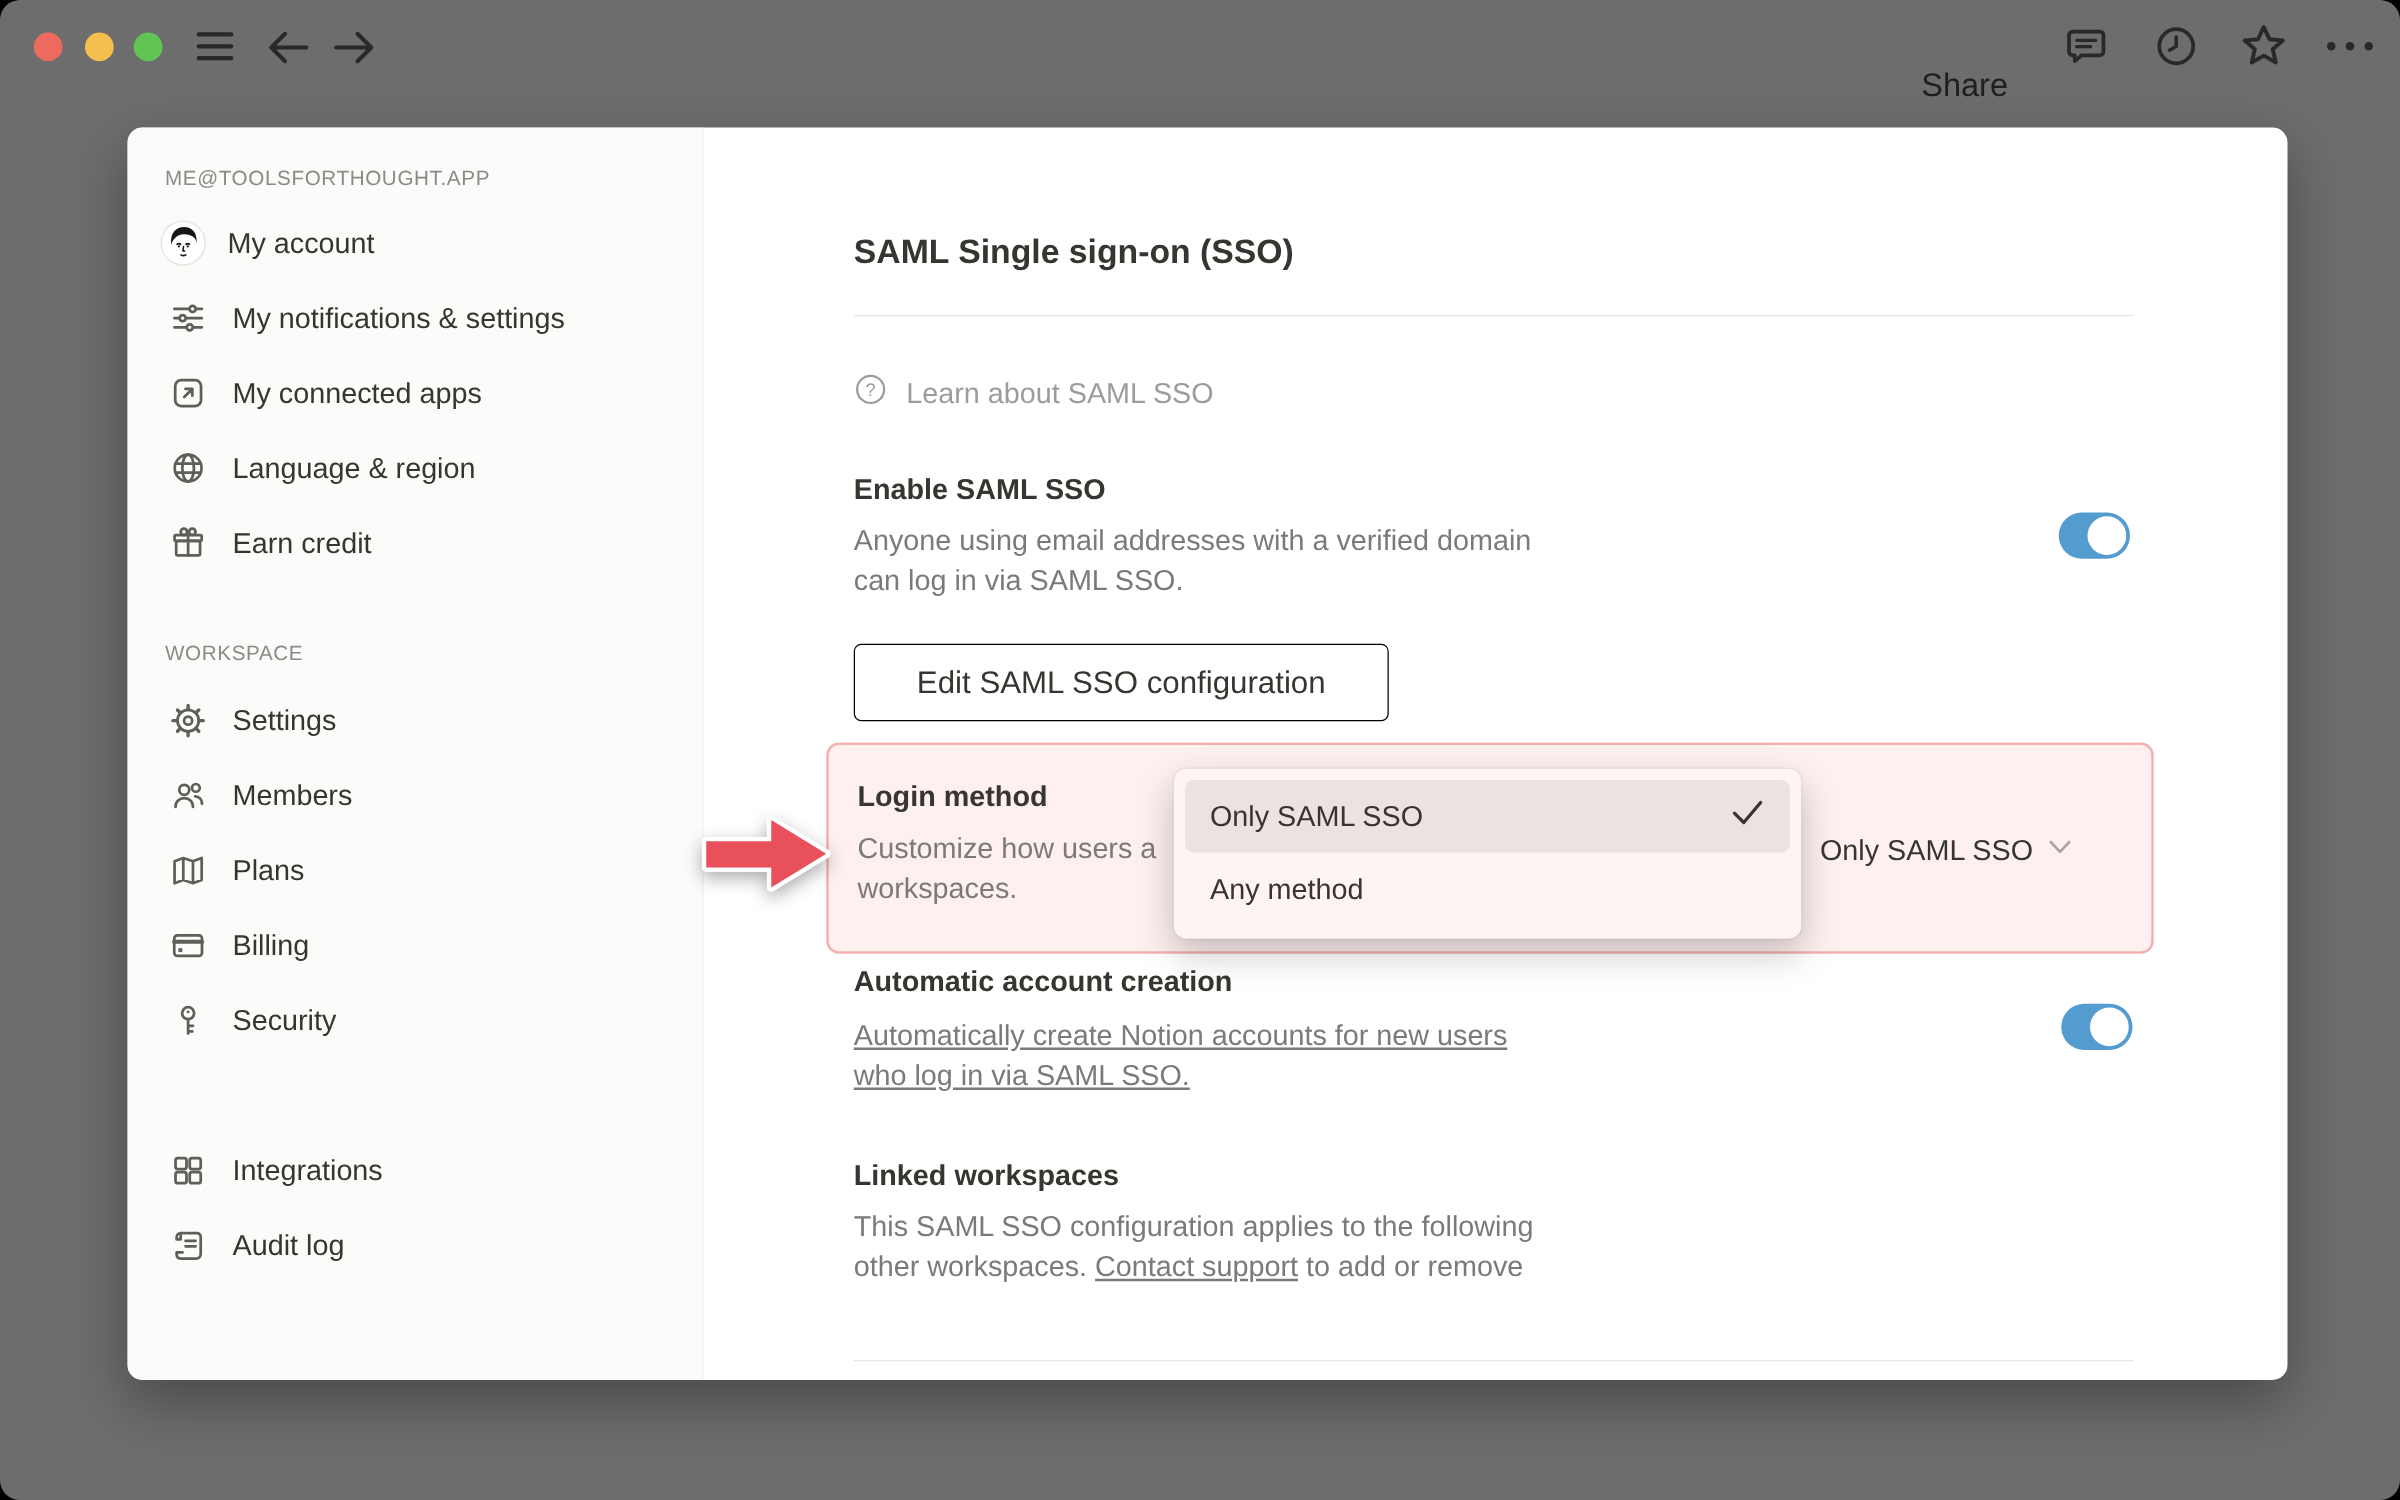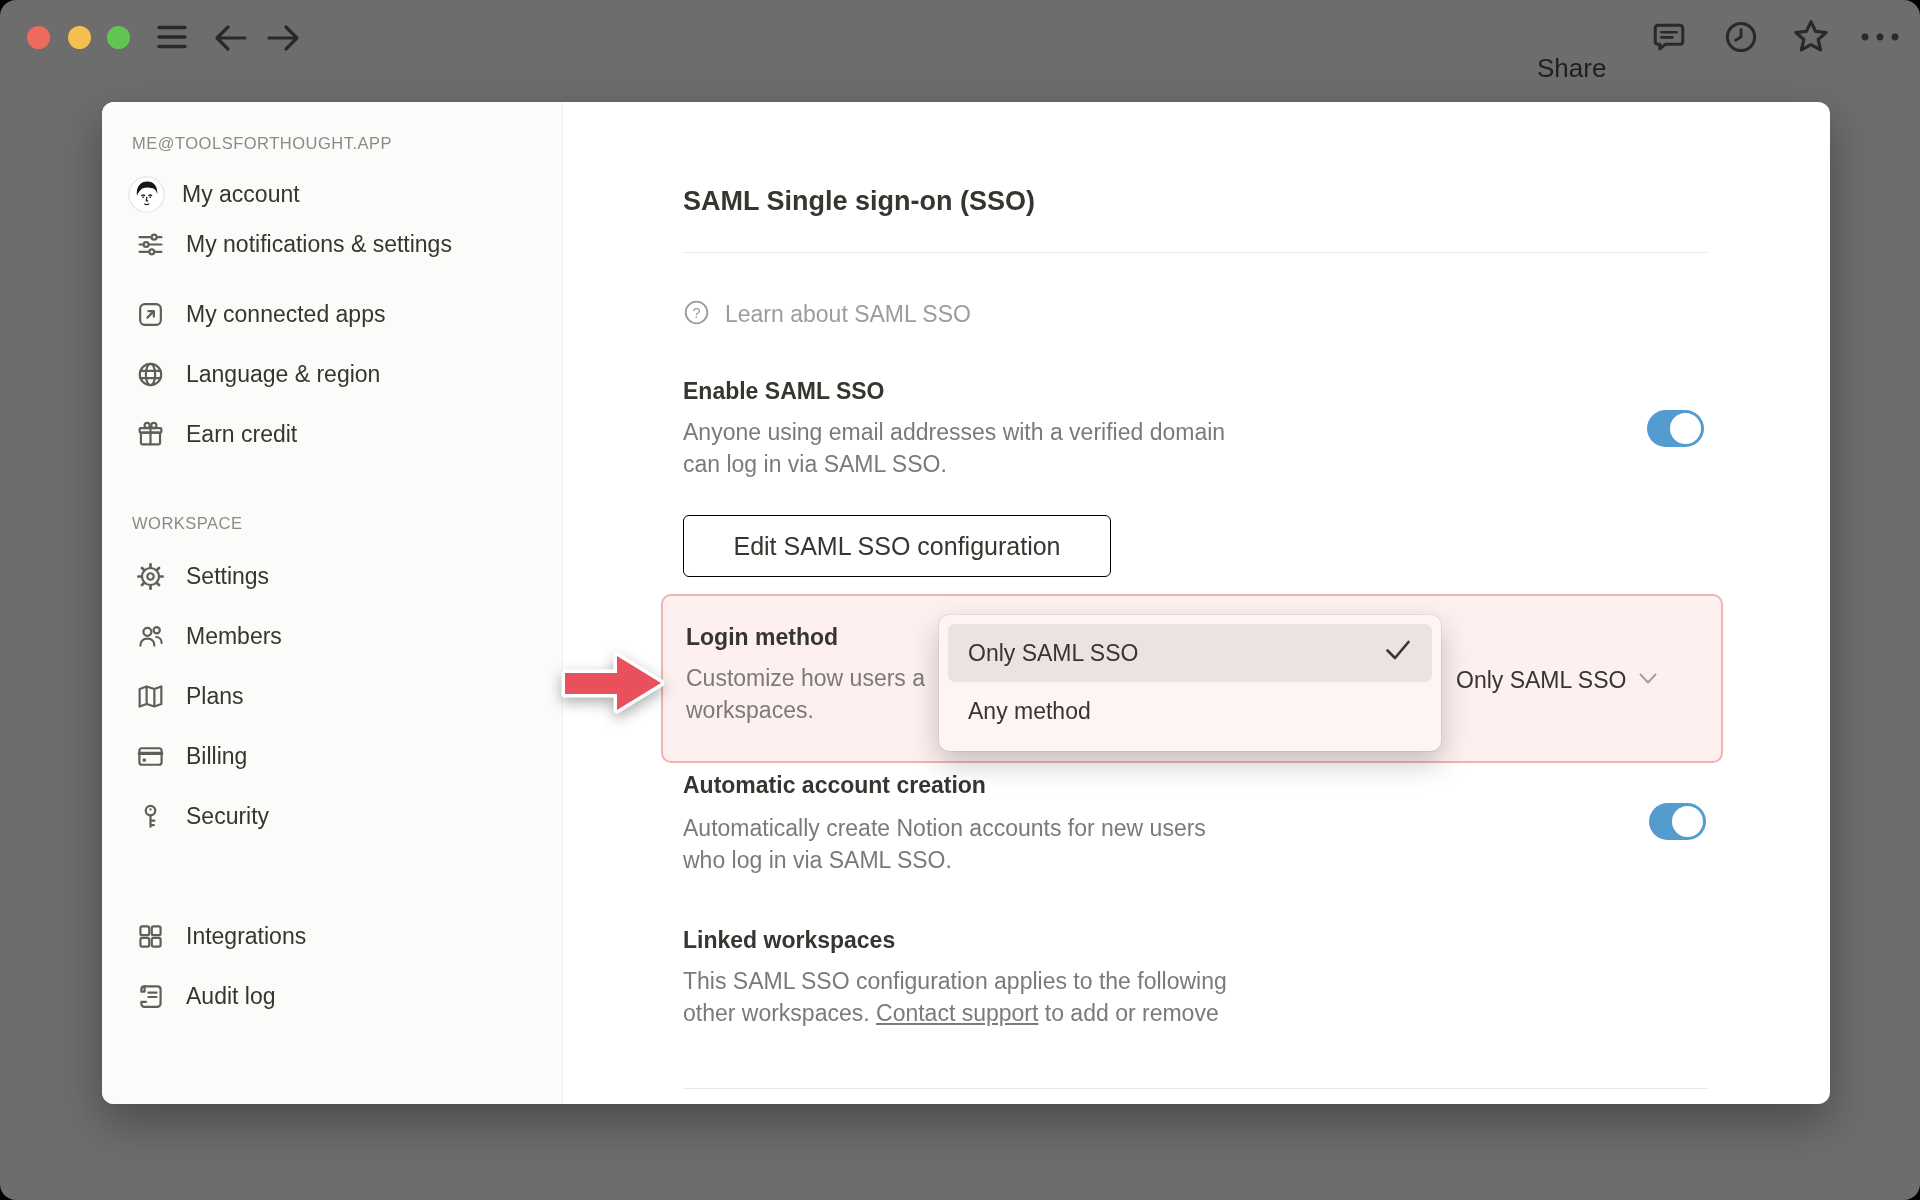--- a/index.html
+++ b/index.html
@@ -116,21 +116,21 @@
             <path d="M5.8 13C5 6.5 8.6 3.6 12.4 3.6c4.4 0 7 3 6.6 8.6-.3-2.6-1.6-3.7-3.1-4.2-3-1-6-.8-7.7 1-1.3 1.3-2.1 2.4-2.4 4z" fill="#161616" stroke="none"></path>
             <path d="M8.9 12.6c.5-.4 1.3-.4 1.8 0M13.5 12.6c.5-.4 1.3-.4 1.8 0" stroke="#161616" stroke-width="0.9" fill="none" stroke-linecap="round"></path>
             <circle cx="9.8" cy="13.7" r="0.55" fill="#161616"></circle>
                 <circle cx="14.4" cy="13.7" r="0.55" fill="#161616"></circle>
             <path d="M12.2 13.8l-.3 2.3h.9M10.9 18.1c.8.5 1.7.5 2.5 0" stroke="#161616" stroke-width="0.8" fill="none" stroke-linecap="round" stroke-linejoin="round"></path>
           </svg>
         </span>
         <span class="slabel">My account</span>
       </div>
 
-      <div class="srow" style="top:112px;">
+      <div class="srow" style="top:122px;">
         <span class="sicon">
           <svg width="31" height="31" viewBox="0 0 24 24">
                 <path d="M3.5 6.3h17M3.5 12h17M3.5 17.7h17"></path>
                 <circle cx="14.8" cy="6.3" r="1.9" fill="#fbfbfa"></circle>
                 <circle cx="8.6" cy="12" r="1.9" fill="#fbfbfa"></circle>
                 <circle cx="13" cy="17.7" r="1.9" fill="#fbfbfa"></circle>
               </svg>
         </span>
         <span class="slabel">My notifications &amp; settings</span>
       </div>
@@ -285,21 +285,21 @@
       <div class="select-ctl">
         <span class="sel-val">Only SAML SSO</span>
         <span>
           <svg width="20" height="13" viewBox="0 0 20 13">
                 <path d="M2.5 2.5l7.5 8 7.5-8" stroke="#a3a29f" stroke-width="2" fill="none" stroke-linecap="round" stroke-linejoin="round"></path>
               </svg>
         </span>
       </div>
 
       <div class="h2" style="left:581px;top:670px;">Automatic account creation</div>
-      <div class="desc" style="left:581px;top:710px;">
+      <div class="desc" style="left:581px;top:710px;text-decoration:underline;">
         <div>Automatically create Notion accounts for new users</div>
         <div>who log in via SAML SSO.</div>
       </div>
       <div class="toggle" style="left:1547px;top:701px;"></div>
 
       <div class="h2" style="left:581px;top:825px;">Linked workspaces</div>
       <div class="desc" style="left:581px;top:863px;">
         <div>This SAML SSO configuration applies to the following</div>
         <div>
           <span>other workspaces. </span><span class="link-underline">Contact support</span><span> to add or remove</span>

